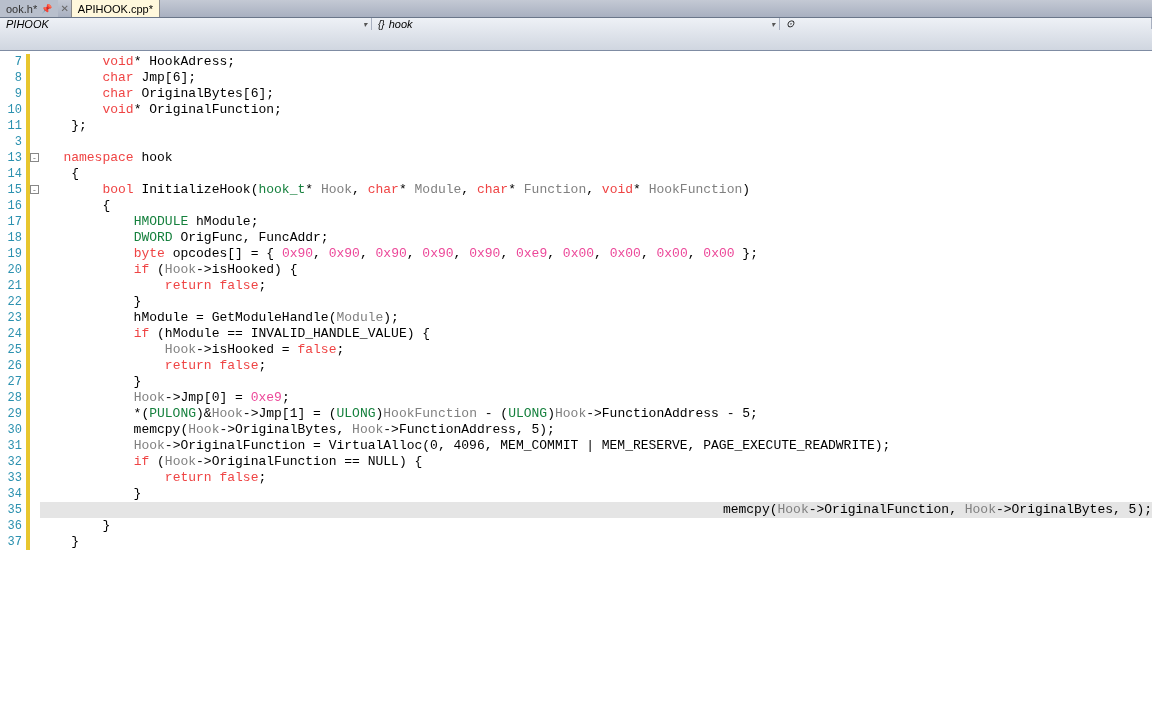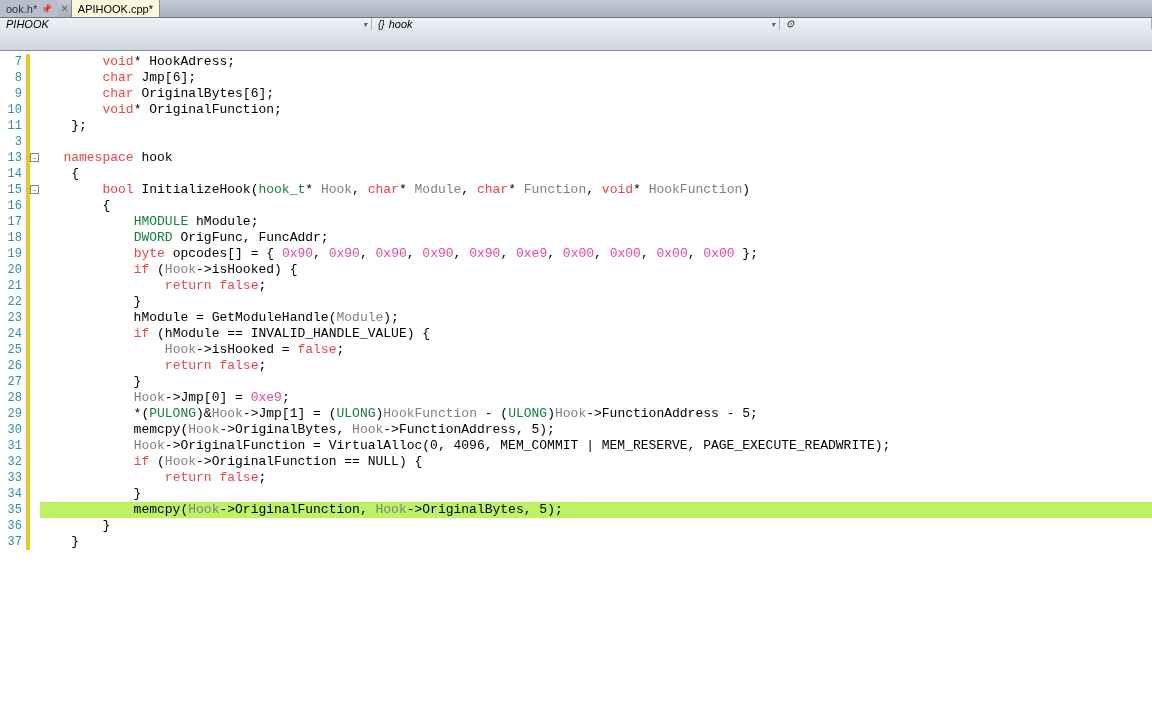--- a/index.html
+++ b/index.html
@@ -122,21 +122,21 @@
 }
 .code {
   flex: 1;
   white-space: pre;
   line-height: 16px;
   font-size: 13px;
   padding-top: 3px;
   color: #000;
 }
 .code .line { height: 16px; }
-.code .line.current { background: #bef264; }
+.code .line.current { background: #e5e5e5; text-align: right; }
 .kw { color: #ef4444; }
 .type { color: #15803d; }
 .param { color: #808080; }
 .num { color: #ec4899; }
 .macro { color: #000000; }
 </style>
 </head>
 <body>
 
 <div class="tabs-bar">

